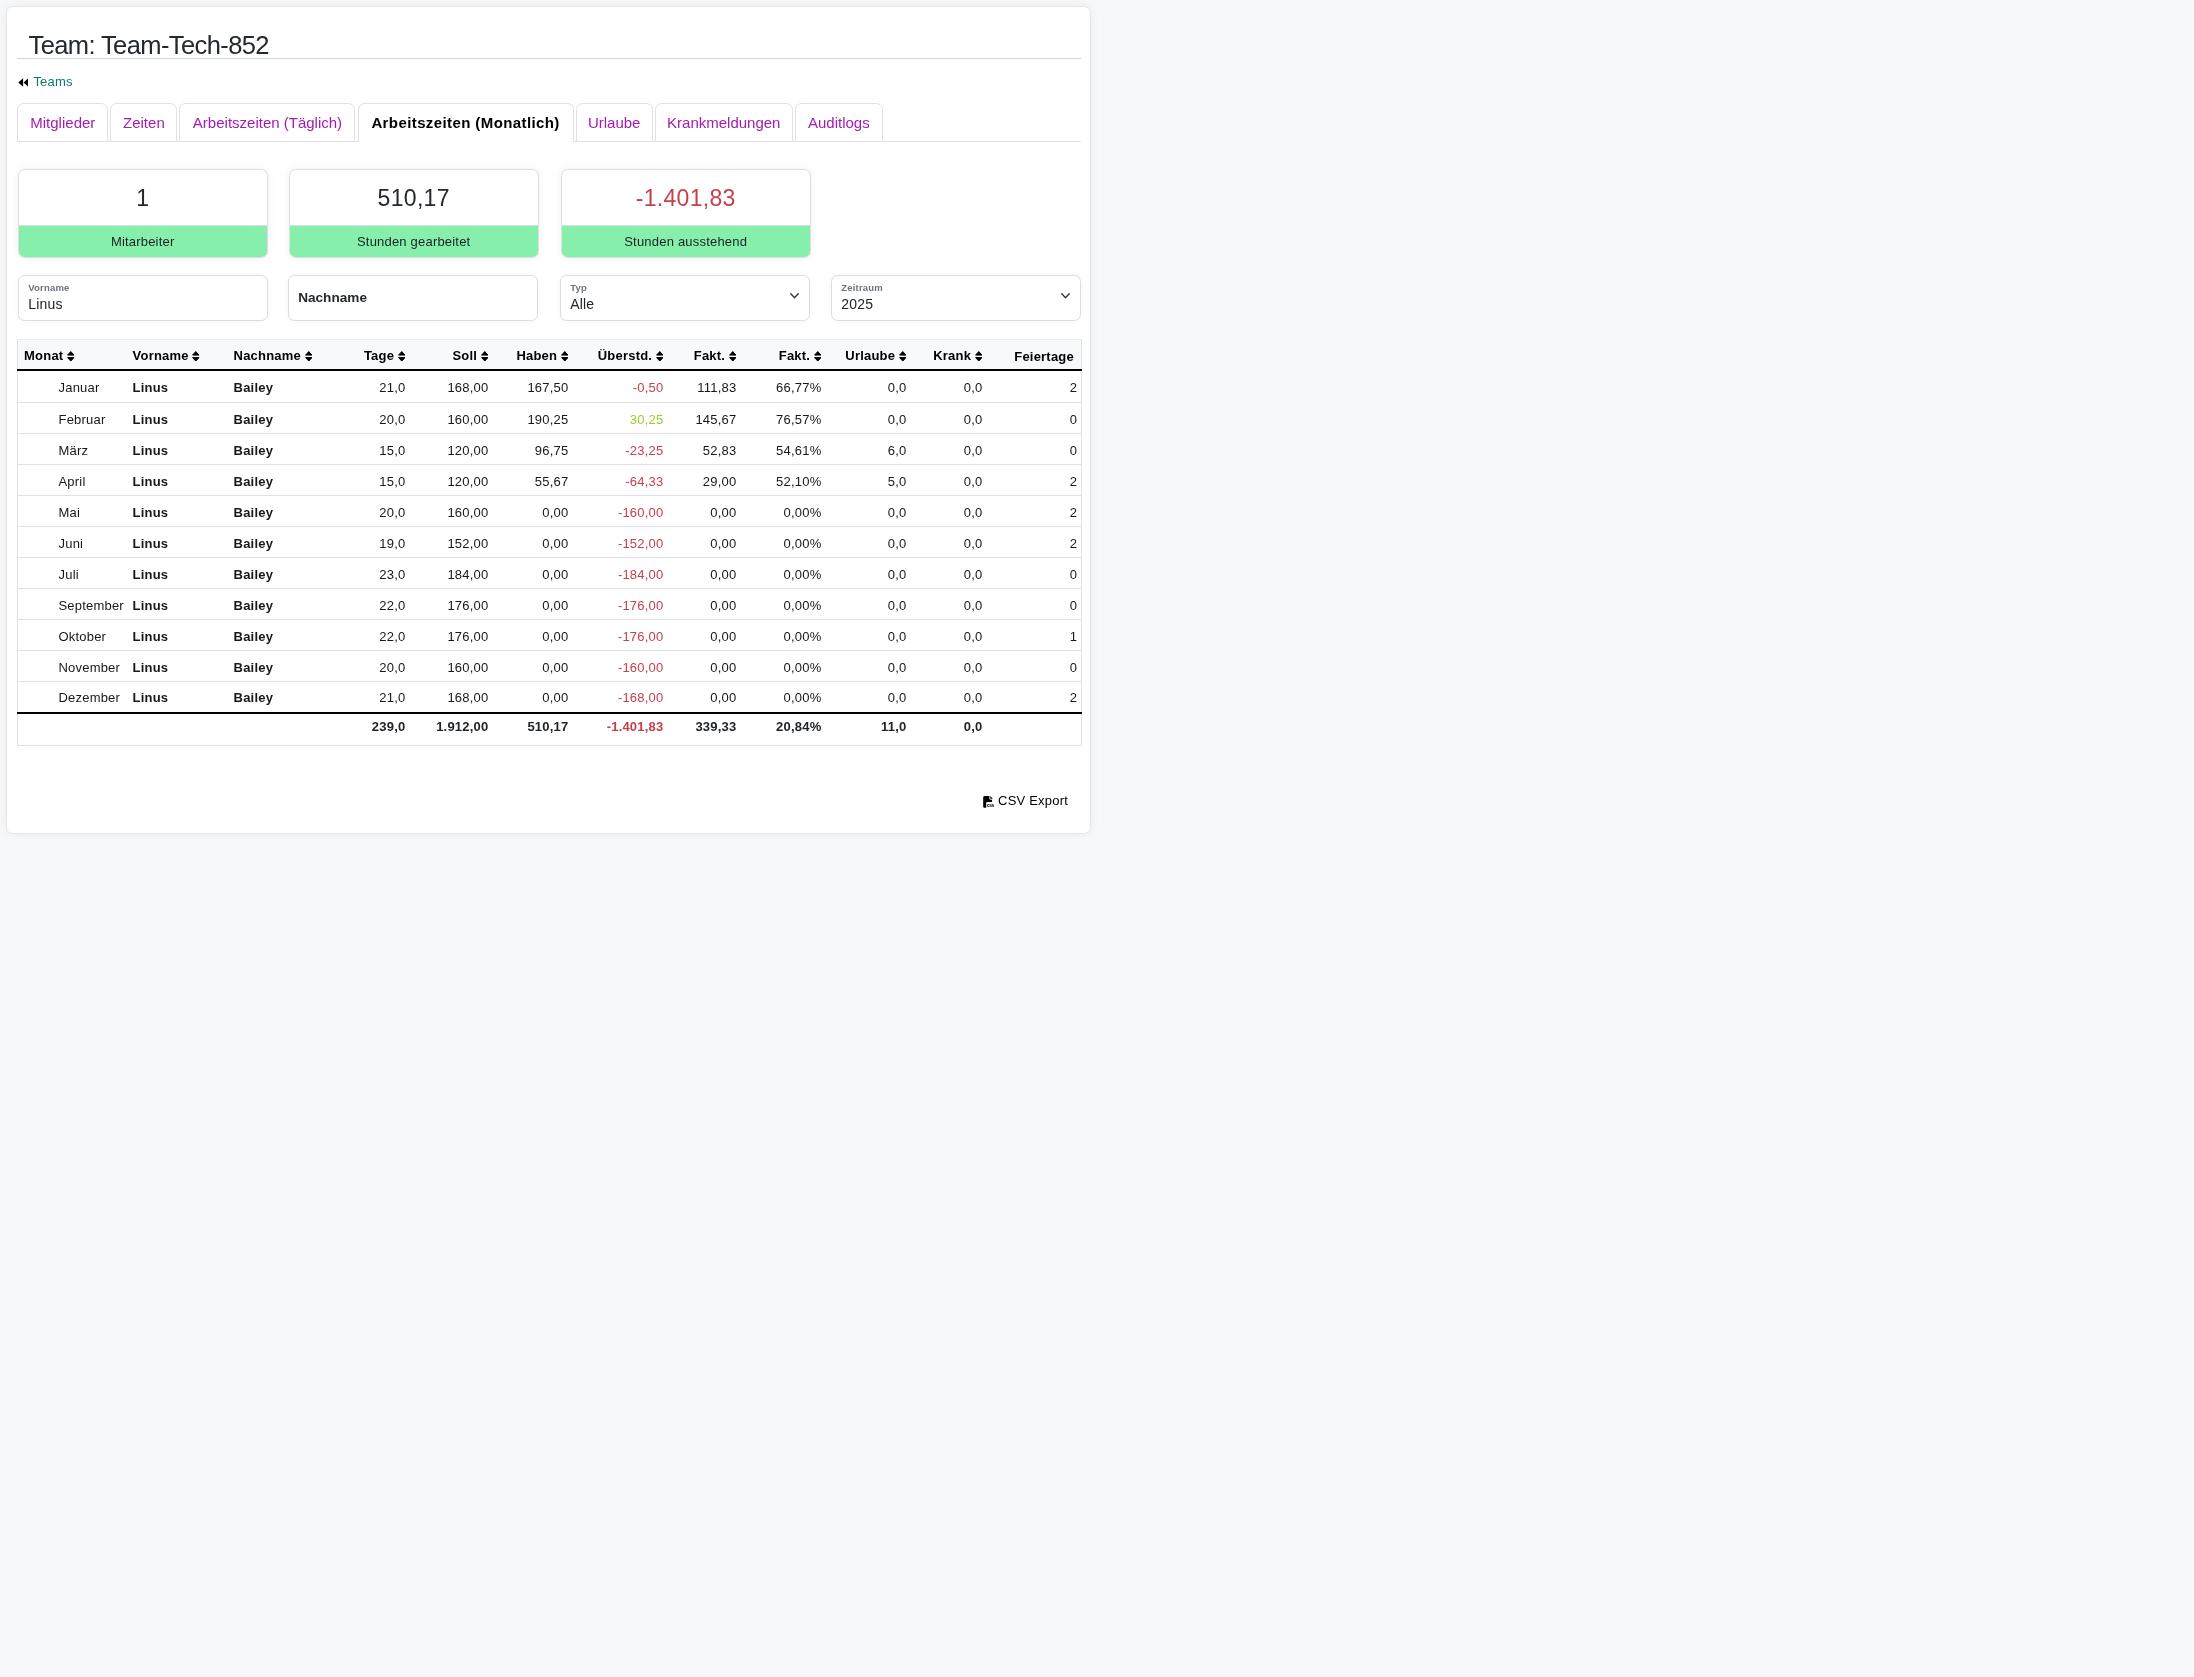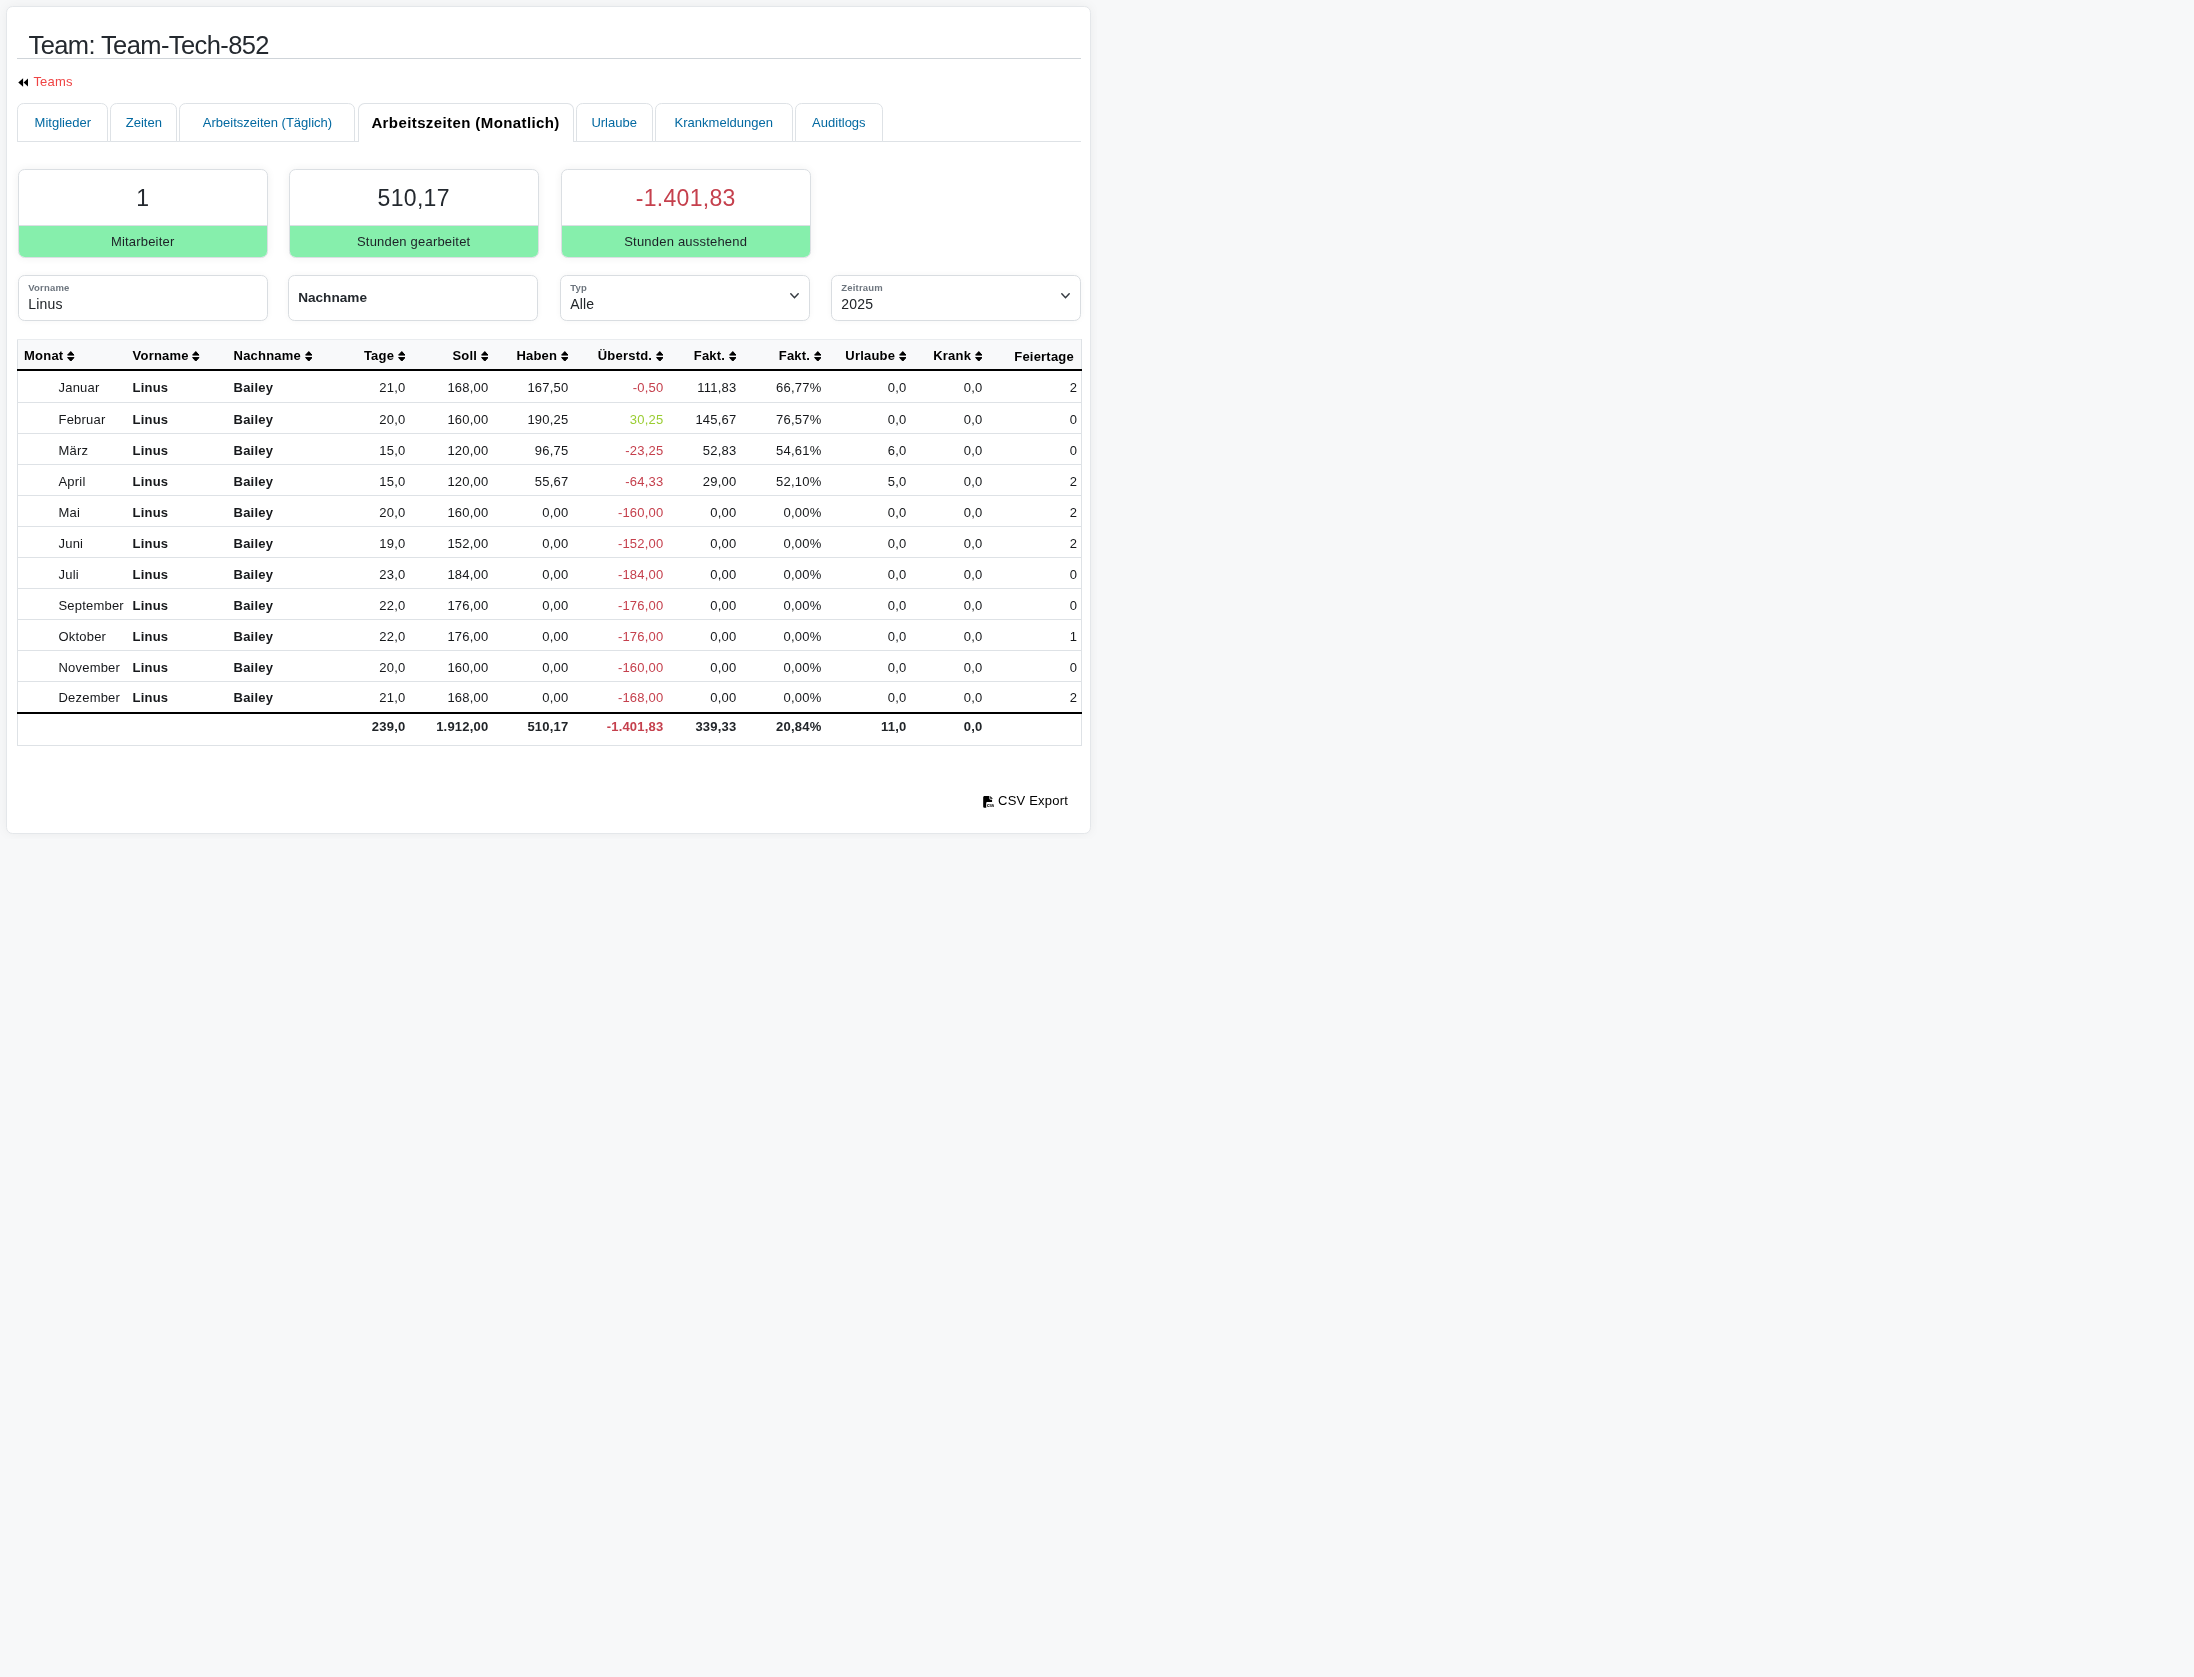--- a/index.html
+++ b/index.html
@@ -16,29 +16,29 @@
 .card-main {
   position:absolute; left:6.2px; top:6.2px; width:1085px; height:828px;
   background:#fff; border:0.8px solid #e4e7ea; border-radius:6.6px;
   box-shadow:0 0 11.5px rgba(0,0,0,.05);
 }
 h1.title {
   position:absolute; left:16.5px; top:19.3px; margin:12px;
   font-size:25.5px; font-weight:500; letter-spacing:-0.6px; color:#24292f;
 }
 .hr { position:absolute; left:16.5px; right:16.5px; top:58px; height:0; border-top:0.8px solid #cfd4d9; }
-.teams-link { position:absolute; left:17.7px; top:74px; height:20px; font-size:13px; letter-spacing:0.2px; color:#ef4444; }
+.teams-link { position:absolute; left:17.7px; top:74px; height:20px; font-size:13px; letter-spacing:0.2px; color:#0f766e; }
 .teams-link svg { vertical-align:-0.8px; margin-right:5px; }
 
 .tabs { position:absolute; left:17.3px; top:103px; right:16.5px; height:39px; border-bottom:0.8px solid #dee2e6; }
 .tab {
   display:inline-block; height:39px; line-height:38px; text-align:center;
   margin-right:2.1px; border:0.8px solid #dee2e6;
   border-radius:6.6px 6.6px 0 0; background:#fff;
-  font-size:13px; letter-spacing:0px; color:#0369a1; vertical-align:top;
+  font-size:15px; letter-spacing:0px; color:#a21caf; vertical-align:top;
 }
 .tab.active { font-weight:bold; color:#000; position:relative; font-size:15px; letter-spacing:0.4px; border-bottom:none; }
 
 .statrow { position:absolute; left:17.7px; top:169px; }
 .stat {
   position:absolute; top:0; width:250px; height:89px; background:#fff;
   border:0.8px solid #dbdfe3; border-radius:6.6px; box-shadow:0 0 8.2px rgba(0,0,0,.06);
   overflow:hidden;
 }
 .stat .num { height:56px; border-bottom:0.8px solid #dbdfe3; text-align:center; line-height:56px; font-size:23px; letter-spacing:0.3px; color:#24292f; }

